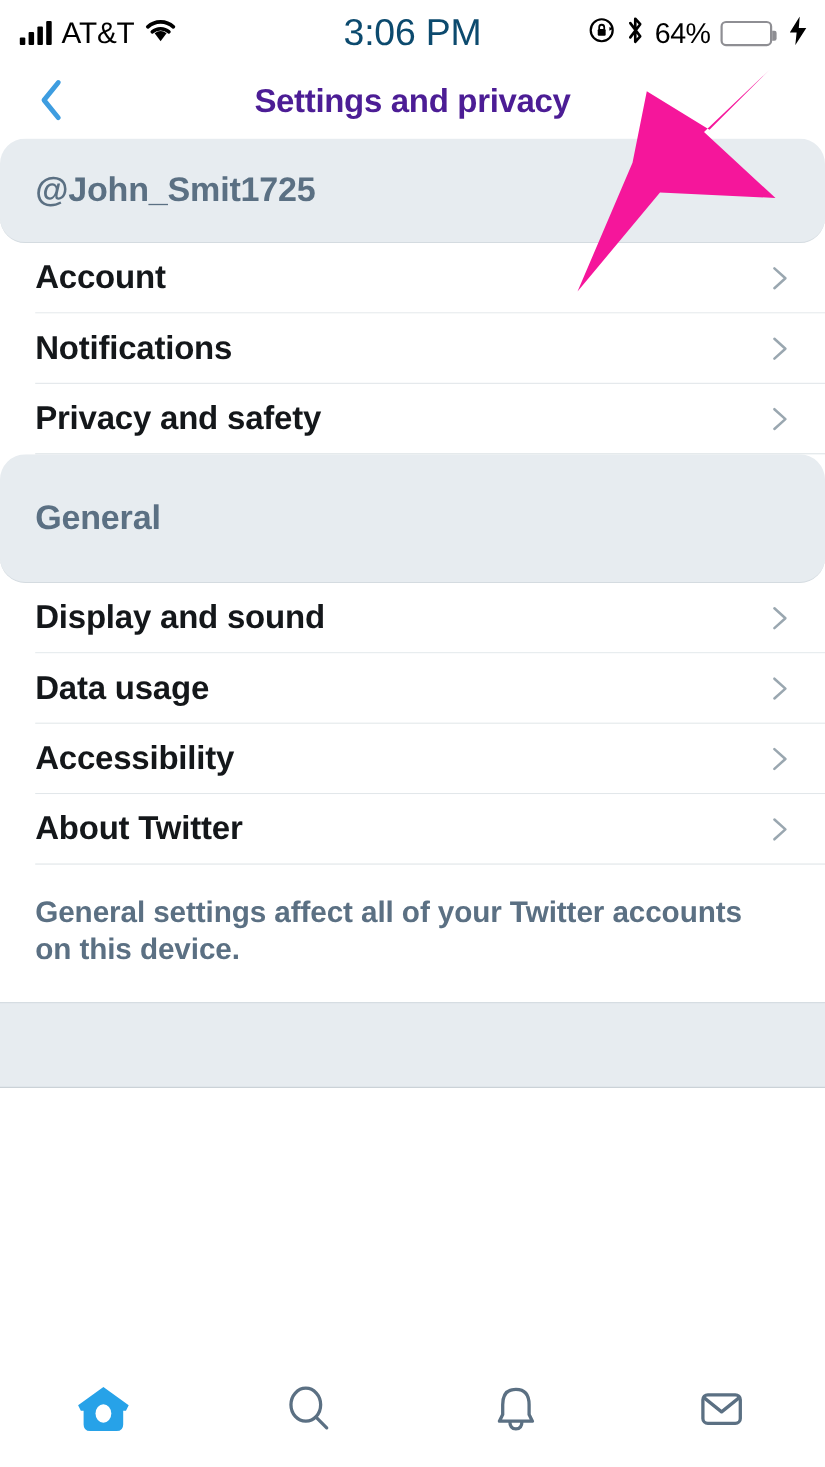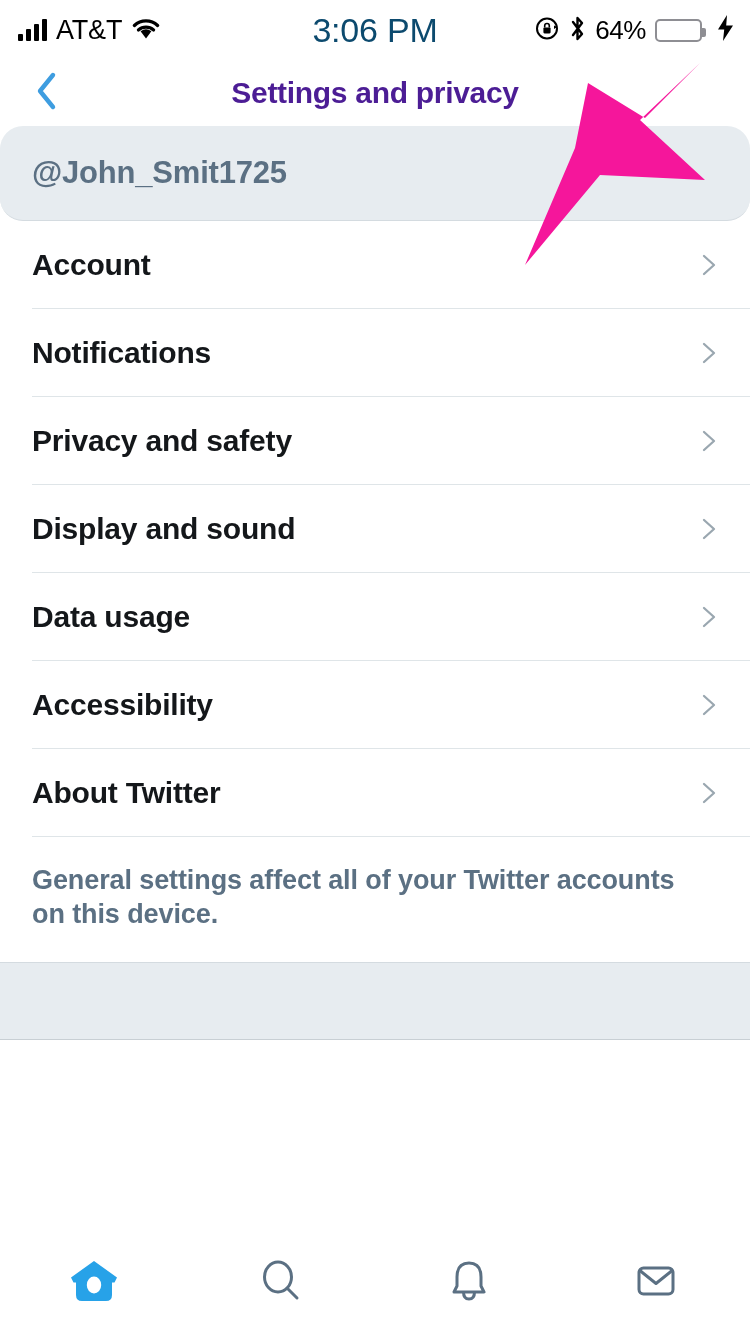--- a/index.html
+++ b/index.html
@@ -60,21 +60,21 @@
     background:#E7ECF0; width:100%; height:95px;
     display:flex; align-items:center; padding:0 32px;
     border-bottom:1px solid #d4dbe0;
     border-radius:23px;
   }
   .section-head .txt { font-size:31px; font-weight:700; color:#5B7083; letter-spacing:-0.2px; }
 
   
   .rows { background:#fff; }
   .row {
-    position:relative; height:88px; width:100%;
+    position:relative; height:64px; width:100%;
     display:flex; align-items:center; padding:0 30px 0 32px;
     background:#fff; cursor:pointer;
   }
   .row .label { font-size:30px; font-weight:700; color:#14171a; letter-spacing:-0.2px; flex:1; }
   .row:after {
     content:""; position:absolute; left:32px; right:0; bottom:0;
     height:1px; background:#dfe5e8;
   }
   .row.last:after { left:32px; }
   .chev { width:24px; height:24px; flex:none; }
@@ -191,20 +191,23 @@
     <div class="row">
       <span class="label">Privacy and safety</span>
       <span class="chev">
         <svg width="24" height="24" viewBox="0 0 24 24">
             <path d="M8 3 L18 12 L8 21" stroke="#9AA7B0" stroke-width="2.3" fill="none" stroke-linecap="round" stroke-linejoin="round"></path>
           </svg>
       </span>
     </div>
   </div>
 
+  <div class="section-head" style="height:117px">
+    <span class="txt">General</span>
+  </div>
 
   <div class="rows">
     <div class="row">
       <span class="label">Display and sound</span>
       <span class="chev">
         <svg width="24" height="24" viewBox="0 0 24 24">
             <path d="M8 3 L18 12 L8 21" stroke="#9AA7B0" stroke-width="2.3" fill="none" stroke-linecap="round" stroke-linejoin="round"></path>
           </svg>
       </span>
     </div>

